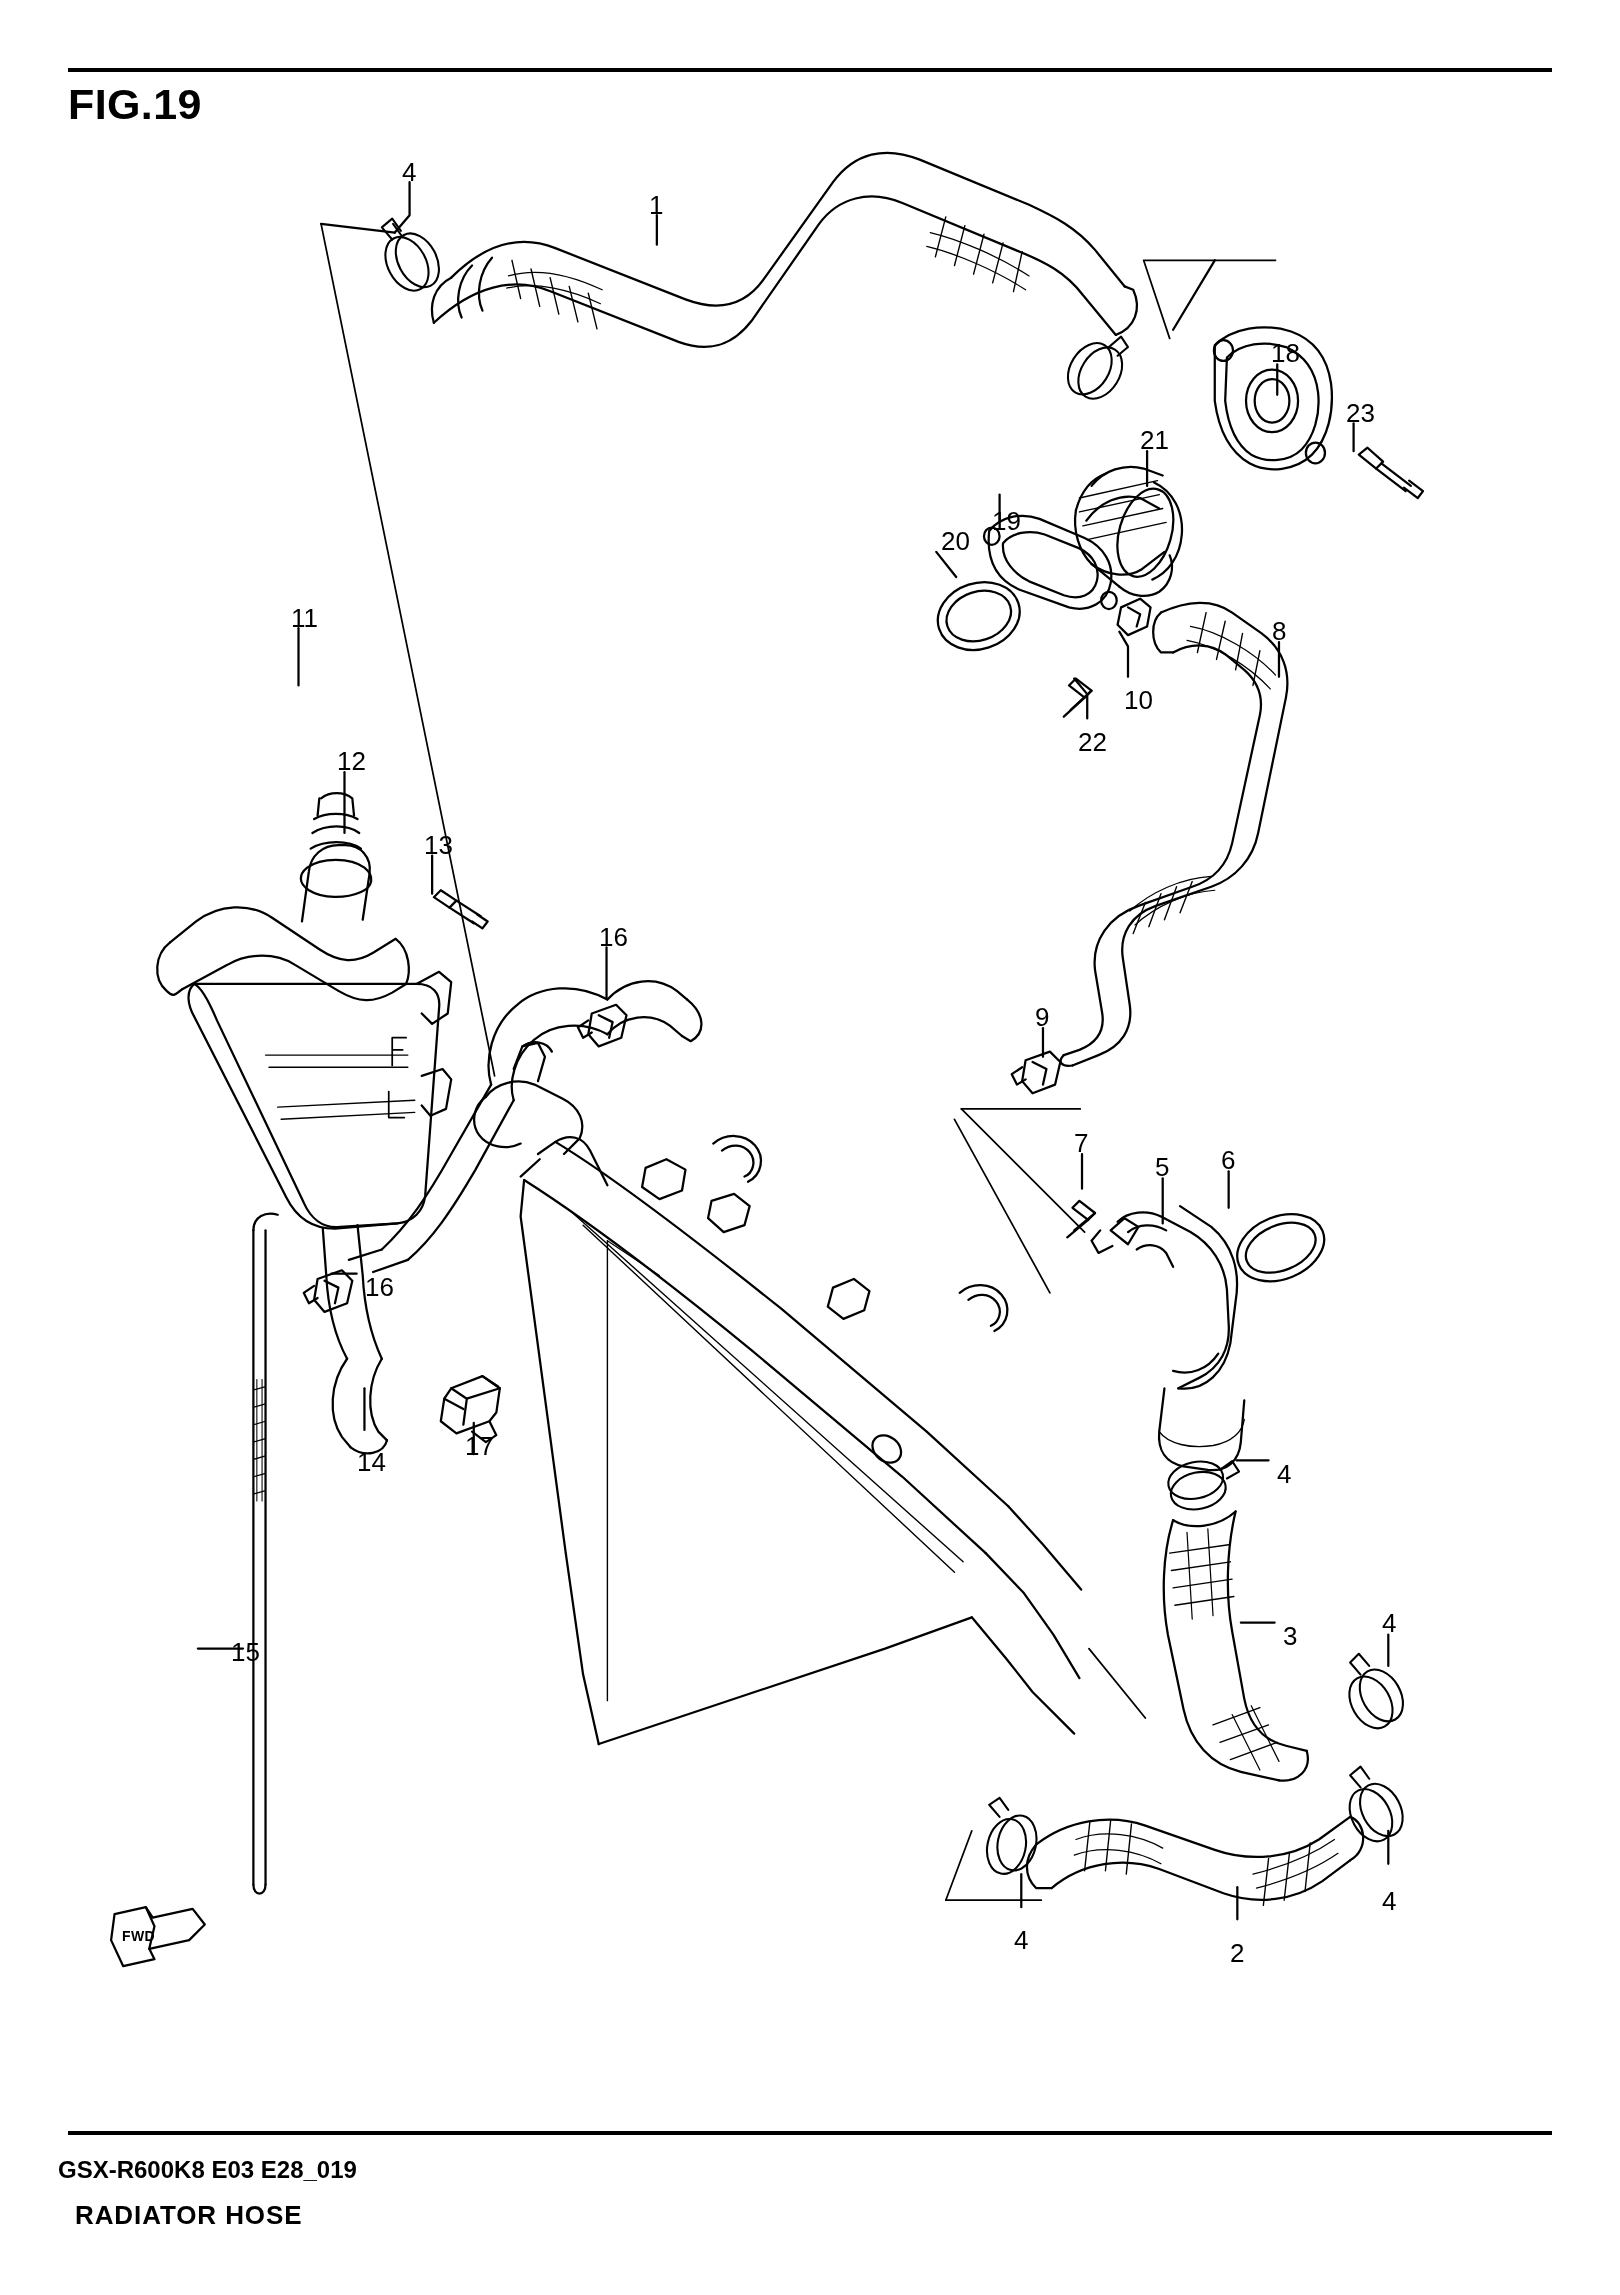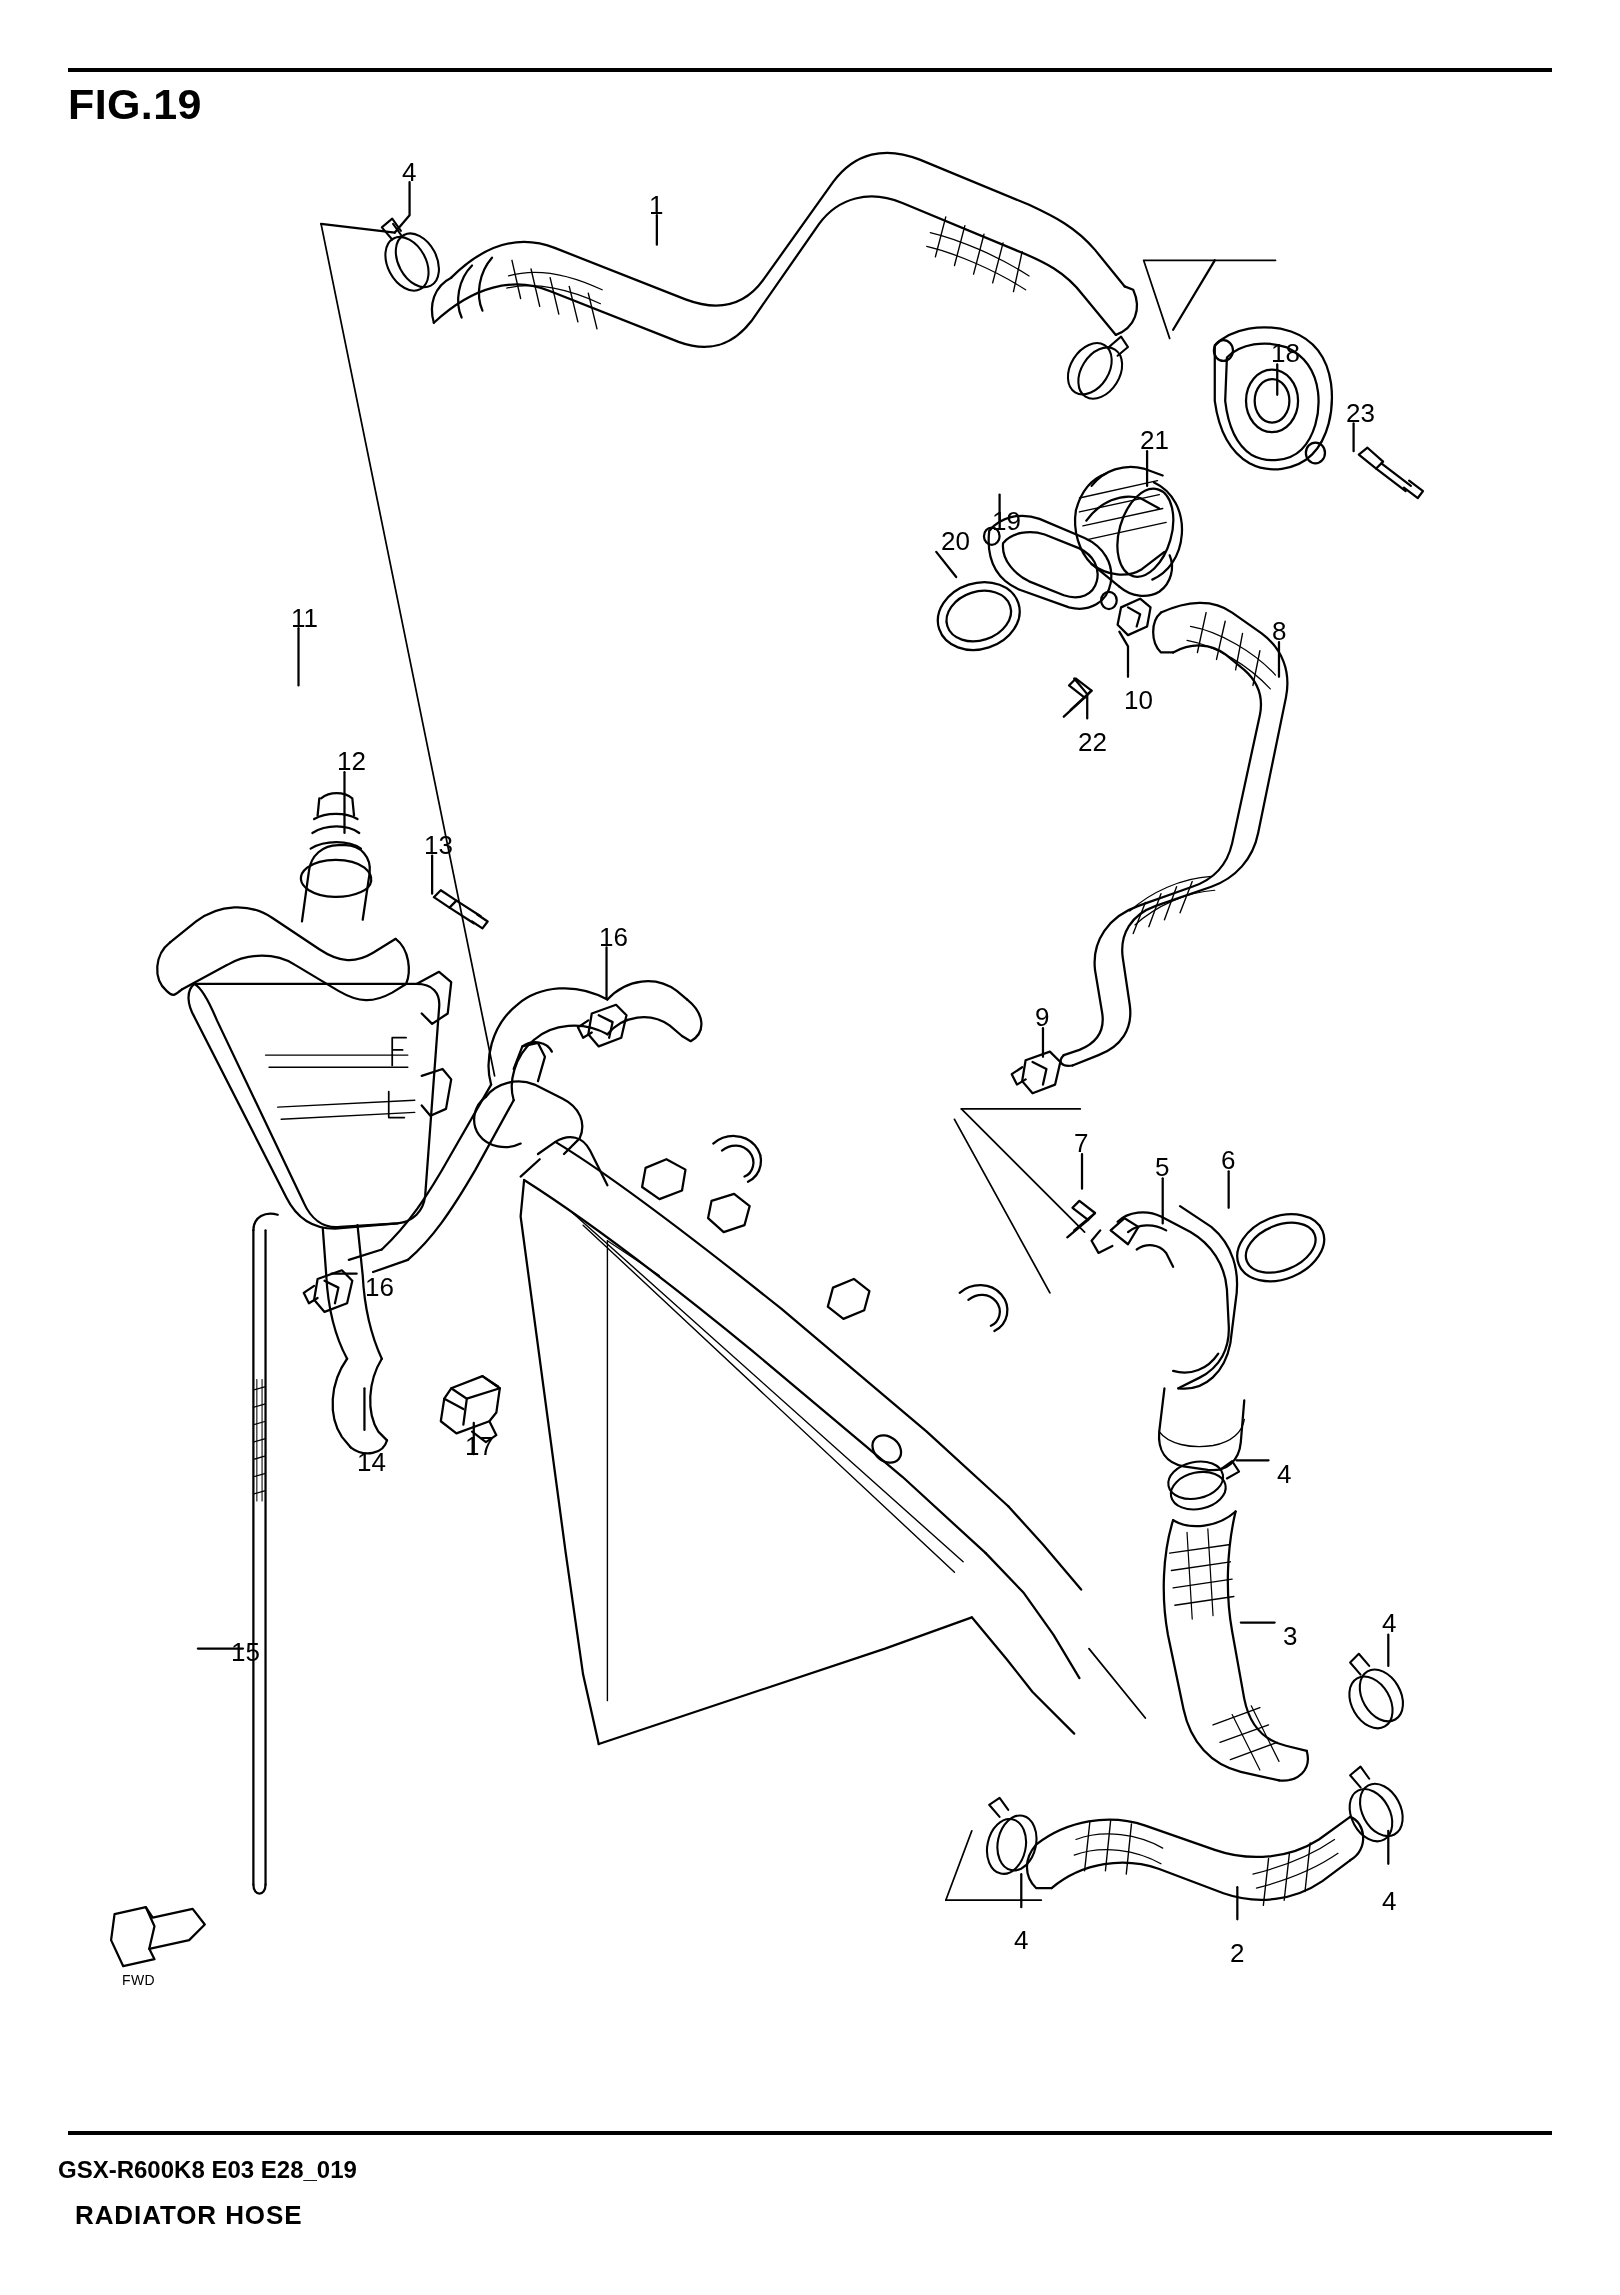--- a/index.html
+++ b/index.html
@@ -80,23 +80,22 @@
     left: 0; top: 0;
     width: 1620px;
     height: 2295px;
     pointer-events: none;
   }
   #fwd-label {
     position: absolute;
     left: 122px;
     top: 1928px;
     font-size: 14px;
-    font-weight: normal;
+    font-weight: bold;
     letter-spacing: 0.4px;
-    margin-top: 44px;
   }
 </style>
 </head>
 <body>
 
 <div id="page">
 
   <div id="fig-rule"></div>
   <div id="fig-title">FIG.19</div>
 

